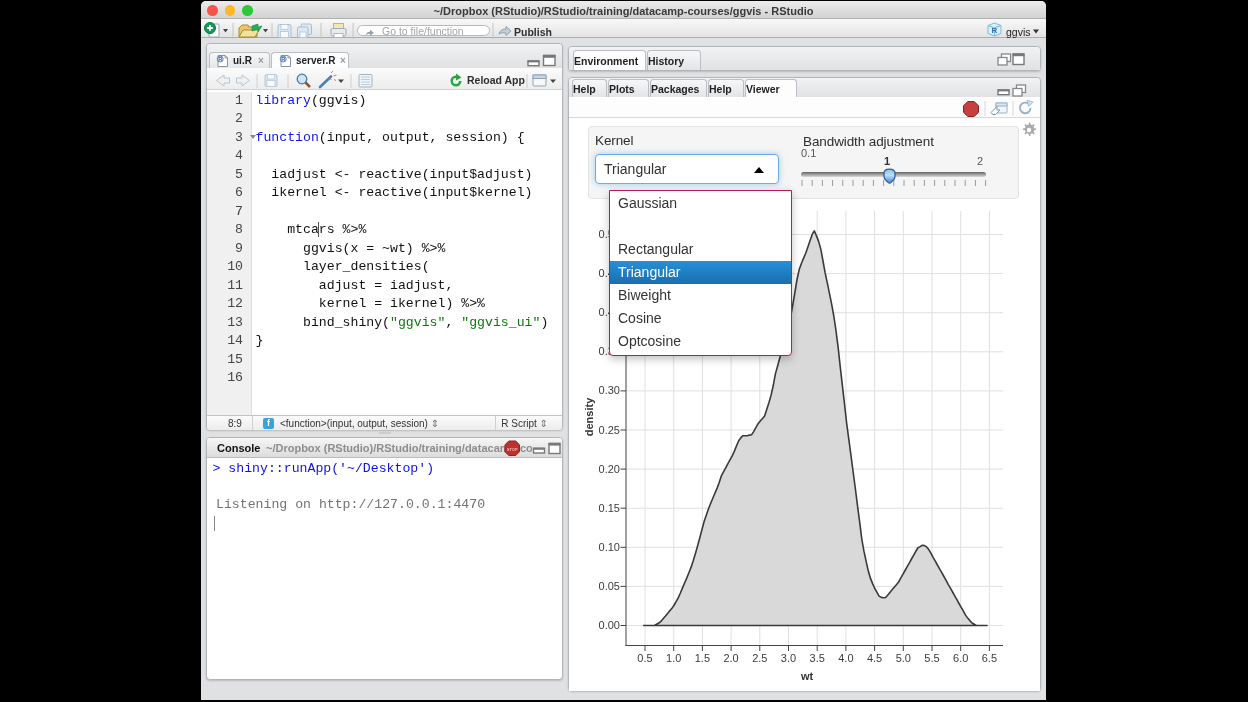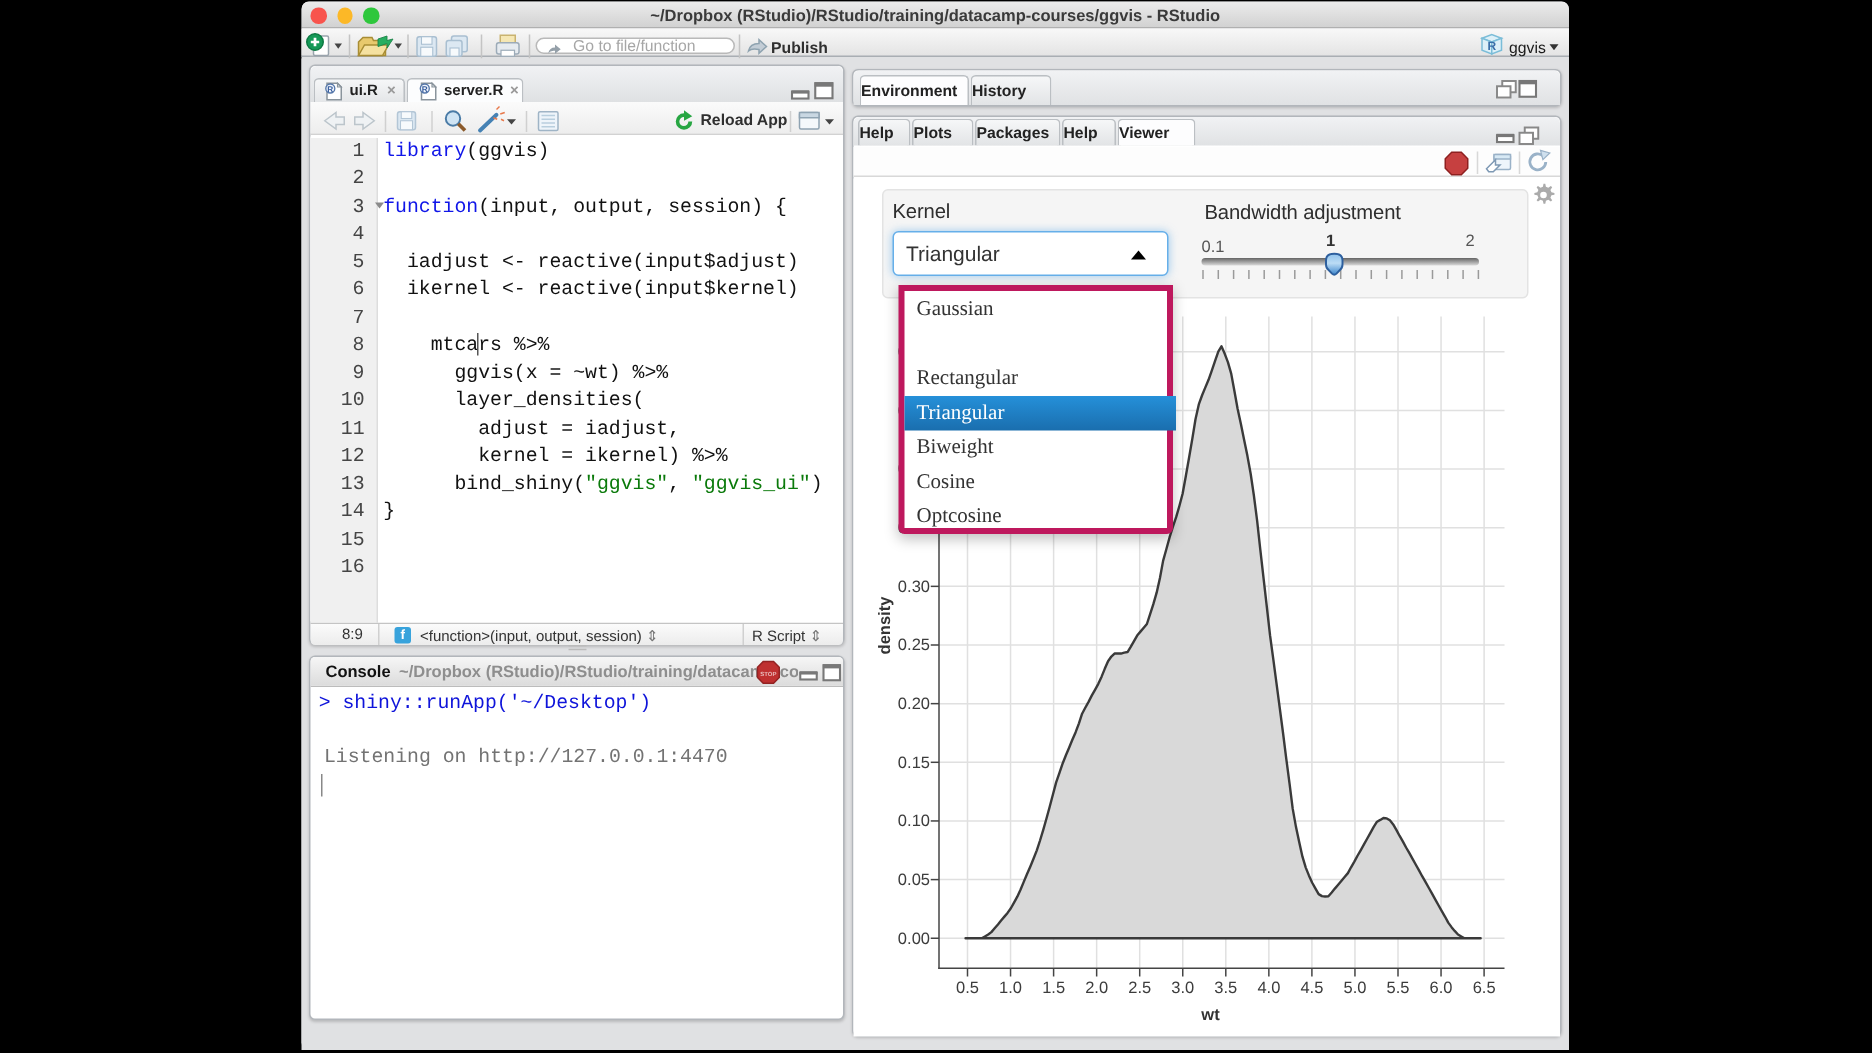--- a/index.html
+++ b/index.html
@@ -31,21 +31,21 @@
 #filespane{left:367px;top:38px;width:473px;height:614px;}
 #ftabs{position:absolute;left:0;top:0;width:471px;height:19px;background:linear-gradient(#f1f2f4,#e0e2e4);border-radius:4px 4px 0 0;}
 .ftab{position:absolute;top:1px;height:18px;line-height:18px;text-align:left;font-size:10.5px;font-weight:bold;color:#222;border:1px solid #bbbfc3;border-bottom:none;border-radius:3.5px 3.5px 0 0;background:linear-gradient(#f6f7f8,#e2e4e6);}
 .ftab.active{background:#fdfdfe;}
 #ftools{position:absolute;left:0;top:20px;width:471px;height:20px;background:#fdfdfd;border-bottom:1px solid #d8d8d8;}
 #viewer{position:absolute;left:0;top:41px;width:471px;height:572px;background:#fff;}
 
 #well{position:absolute;left:19px;top:7px;width:431px;height:73px;background:#f5f5f5;border:1px solid #e3e3e3;border-radius:4px;}
 .ctl-label{font-size:13.5px;font-weight:normal;color:#2e2e2e;letter-spacing:-0.1px;}
 #selbox{position:absolute;left:26px;top:35px;width:184px;height:30px;background:#fff;border:1px solid #66afe9;border-radius:4px;box-shadow:0 0 6px rgba(102,175,233,.6);font-size:14px;color:#333;line-height:28px;}
-#dropdown{position:absolute;left:30px;top:71px;width:183px;height:166px;background:#fff;border:4px solid #be185d;border-radius:0 0 4px 4px;box-shadow:0 3px 9px rgba(0,0,0,.25);z-index:5;font-family:Liberation Serif, serif;}
+#dropdown{position:absolute;left:40px;top:71px;width:183px;height:166px;background:#fff;border:1px solid #be185d;border-radius:0 0 4px 4px;box-shadow:0 3px 9px rgba(0,0,0,.25);z-index:5;}
 .opt{position:absolute;left:0;width:181px;height:23px;line-height:23px;padding-left:8px;font-size:14px;color:#333;}
 .opt.sel{background:linear-gradient(#2590d9,#1a6eae);color:#fff;}
 </style></head>
 <body>
 <div id="win">
   <div id="titlebar">
     <div class="tl" style="left:6px;background:#f8544d;"></div>
     <div class="tl" style="left:23.5px;background:#fcb827;"></div>
     <div class="tl" style="left:41px;background:#2ec73c;"></div>
     <div id="title">~/Dropbox (RStudio)/RStudio/training/datacamp-courses/ggvis - RStudio</div>
@@ -326,21 +326,21 @@
 <text x="52" y="158.1" font-size="11" fill="#3c3c3c" text-anchor="end">0.45</text>
 <line x1="52.5" y1="115.5" x2="58" y2="115.5" stroke="#444"></line>
 <text x="52" y="119.0" font-size="11" fill="#3c3c3c" text-anchor="end">0.50</text>
 <text x="239" y="561" font-size="11" font-weight="bold" fill="#333" text-anchor="middle">wt</text>
 <text x="25" y="298" font-size="11" font-weight="bold" fill="#333" text-anchor="middle" transform="rotate(-90 25 298)">density</text>
 </svg>
         <div id="well">
           <div class="ctl-label" style="position:absolute;left:6px;top:6px;">Kernel</div>
           <div class="ctl-label" style="position:absolute;left:214px;top:7px;">Bandwidth adjustment</div>
         </div>
-        <div style="position:absolute;left:232px;top:40px;font-size:11px;color:#555;">0.1</div>
+        <div style="position:absolute;left:232px;top:28px;font-size:11px;color:#555;">0.1</div>
         <div style="position:absolute;left:315px;top:36px;font-size:11px;font-weight:bold;color:#333;">1</div>
         <div style="position:absolute;left:408px;top:36px;font-size:11px;color:#555;">2</div>
         <div style="position:absolute;left:232px;top:52.5px;width:185px;height:5px;background:linear-gradient(#646464,#dadada);border-radius:2.5px;"></div>
         <svg width="200" height="40" style="position:absolute;left:229px;top:42px;">
           <g stroke="#9a9a9a" stroke-width="1">
             <line x1="4" y1="19" x2="4" y2="25"></line>
               <line x1="14.2" y1="19" x2="14.2" y2="25"></line>
               <line x1="24.4" y1="19" x2="24.4" y2="25"></line>
               <line x1="34.6" y1="19" x2="34.6" y2="25"></line>
               <line x1="44.8" y1="19" x2="44.8" y2="25"></line>

